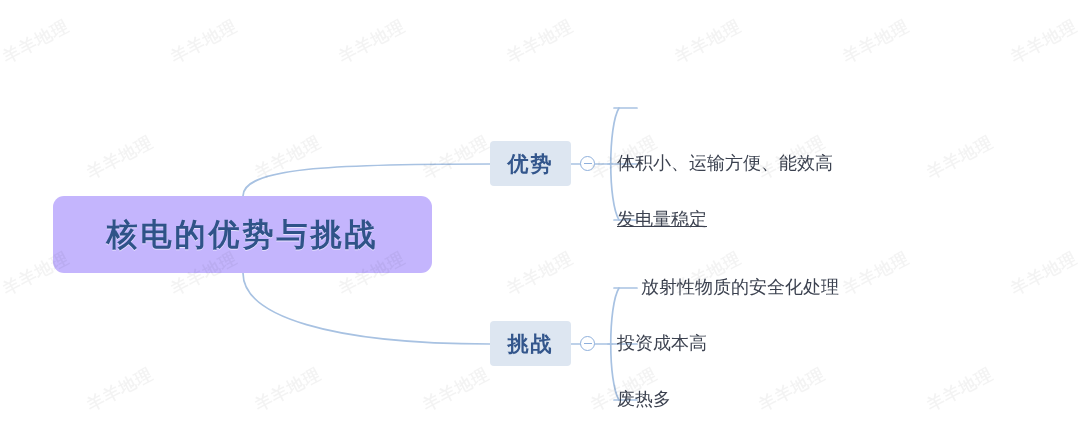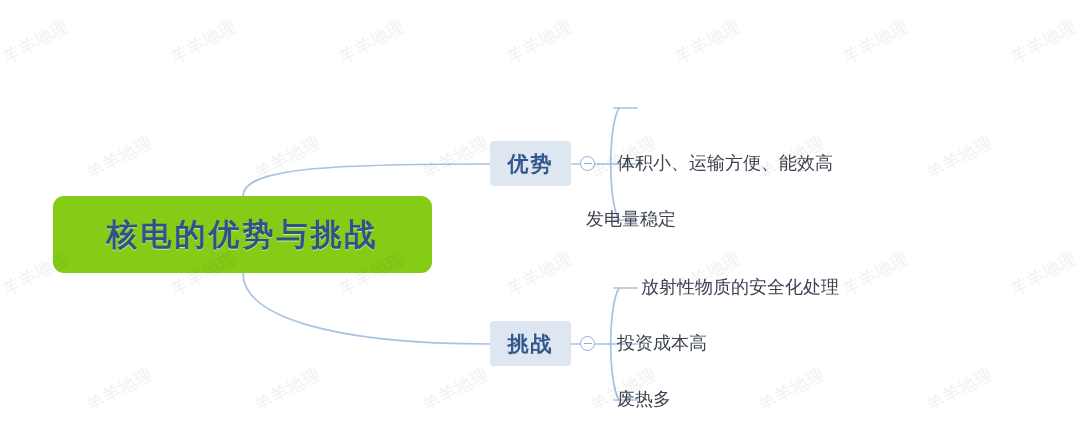--- a/index.html
+++ b/index.html
@@ -51,21 +51,21 @@
     display: flex;
     align-items: center;
     justify-content: center;
   }
 
   #root-node {
     left: 53px;
     top: 196px;
     width: 379px;
     height: 77px;
-    background: #84cc16;
+    background: #c4b5fd;
     border-radius: 11px;
   }
   #root-node .node-label {
     color: #2f5388;
     font-size: 31px;
     font-weight: 700;
     letter-spacing: 3px;
     text-shadow: 0 1px 0 rgba(255,255,255,0.55);
     font-family: "DejaVu Sans", "Liberation Sans", sans-serif;
   }
@@ -156,21 +156,21 @@
   <div class="node" id="root-node">
     <span class="node-label">核电的优势与挑战</span>
   </div>
 
   <div class="node branch-node" id="branch-node-advantages">
     <span class="node-label">优势</span>
   </div>
   <div class="toggle-icon" id="toggle-advantages"></div>
 
   <div class="leaf-text" style="left:617px; top:152px;">体积小、运输方便、能效高</div>
-  <div class="leaf-text" style="left:586px; top:208px;">发电量稳定</div>
+  <div class="leaf-text" style="left:617px; top:208px;text-decoration:underline;">发电量稳定</div>
 
   <div class="node branch-node" id="branch-node-challenges">
     <span class="node-label">挑战</span>
   </div>
   <div class="toggle-icon" id="toggle-challenges"></div>
 
   <div class="leaf-text" style="left:641px; top:276px;text-align:right;">放射性物质的安全化处理</div>
   <div class="leaf-text" style="left:617px; top:332px;">投资成本高</div>
   <div class="leaf-text" style="left:617px; top:388px;">废热多</div>
 

